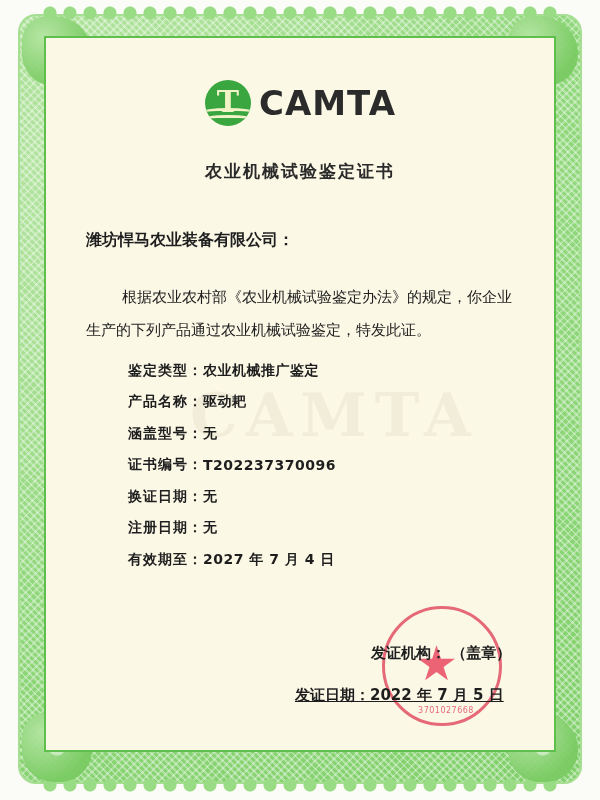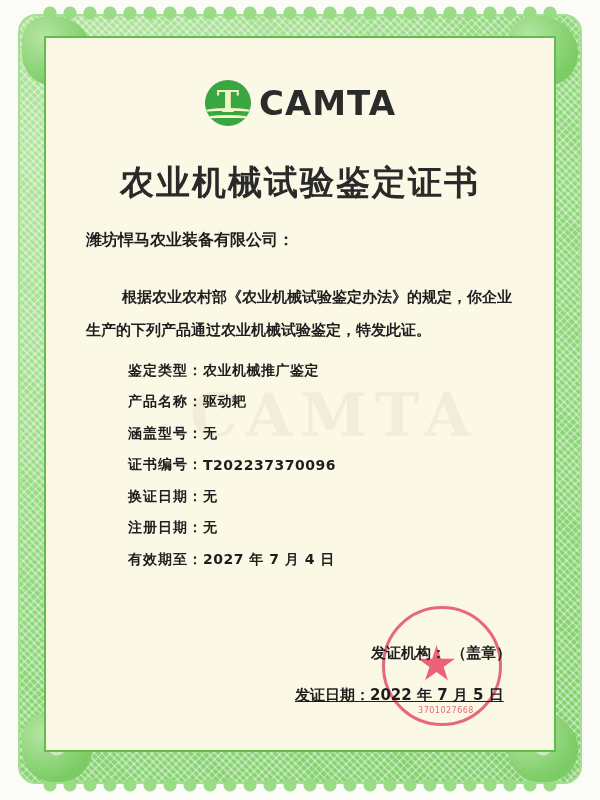--- a/index.html
+++ b/index.html
@@ -62,30 +62,30 @@
       border-top: 3px solid #f3f3c8;
     }
     .logo-mark .wave.w1 { top: 28px; }
     .logo-mark .wave.w2 { top: 35px; }
     .logo-text {
       font-family: "DejaVu Sans", sans-serif; font-weight: bold; font-size: 34px;
       letter-spacing: 1px; color: #2b2b2b;
     }
     .title {
       position: absolute; left: 0; width: 600px; top: 160px; text-align: center;
-      font-family: "DejaVu Serif", serif; font-weight: bold; font-size: 34px;
+      font-family: "DejaVu Serif", serif; font-weight: bold; font-size: 17px;
       color: #2a2a2a; letter-spacing: 2px;
     }
     .company {
       position: absolute; left: 86px; top: 230px;
       font-size: 16px; color: #1e1e1e; font-weight: bold;
     }
     .para {
       position: absolute; left: 86px; width: 440px; font-size: 15px; color: #1e1e1e;
-      line-height: 33px; font-weight: bold;
+      line-height: 33px; font-weight: normal;
     }
     .para.p1 { top: 281px; text-indent: 36px; }
     .fields {
       position: absolute; left: 128px; top: 355px; font-size: 14px; color: #1e1e1e;
       font-weight: bold;
     }
     .field { height: 31.5px; display: flex; align-items: center; white-space: nowrap; }
     .field .label { letter-spacing: 1px; }
     .field .value { letter-spacing: 0.5px; }
     .watermark {

